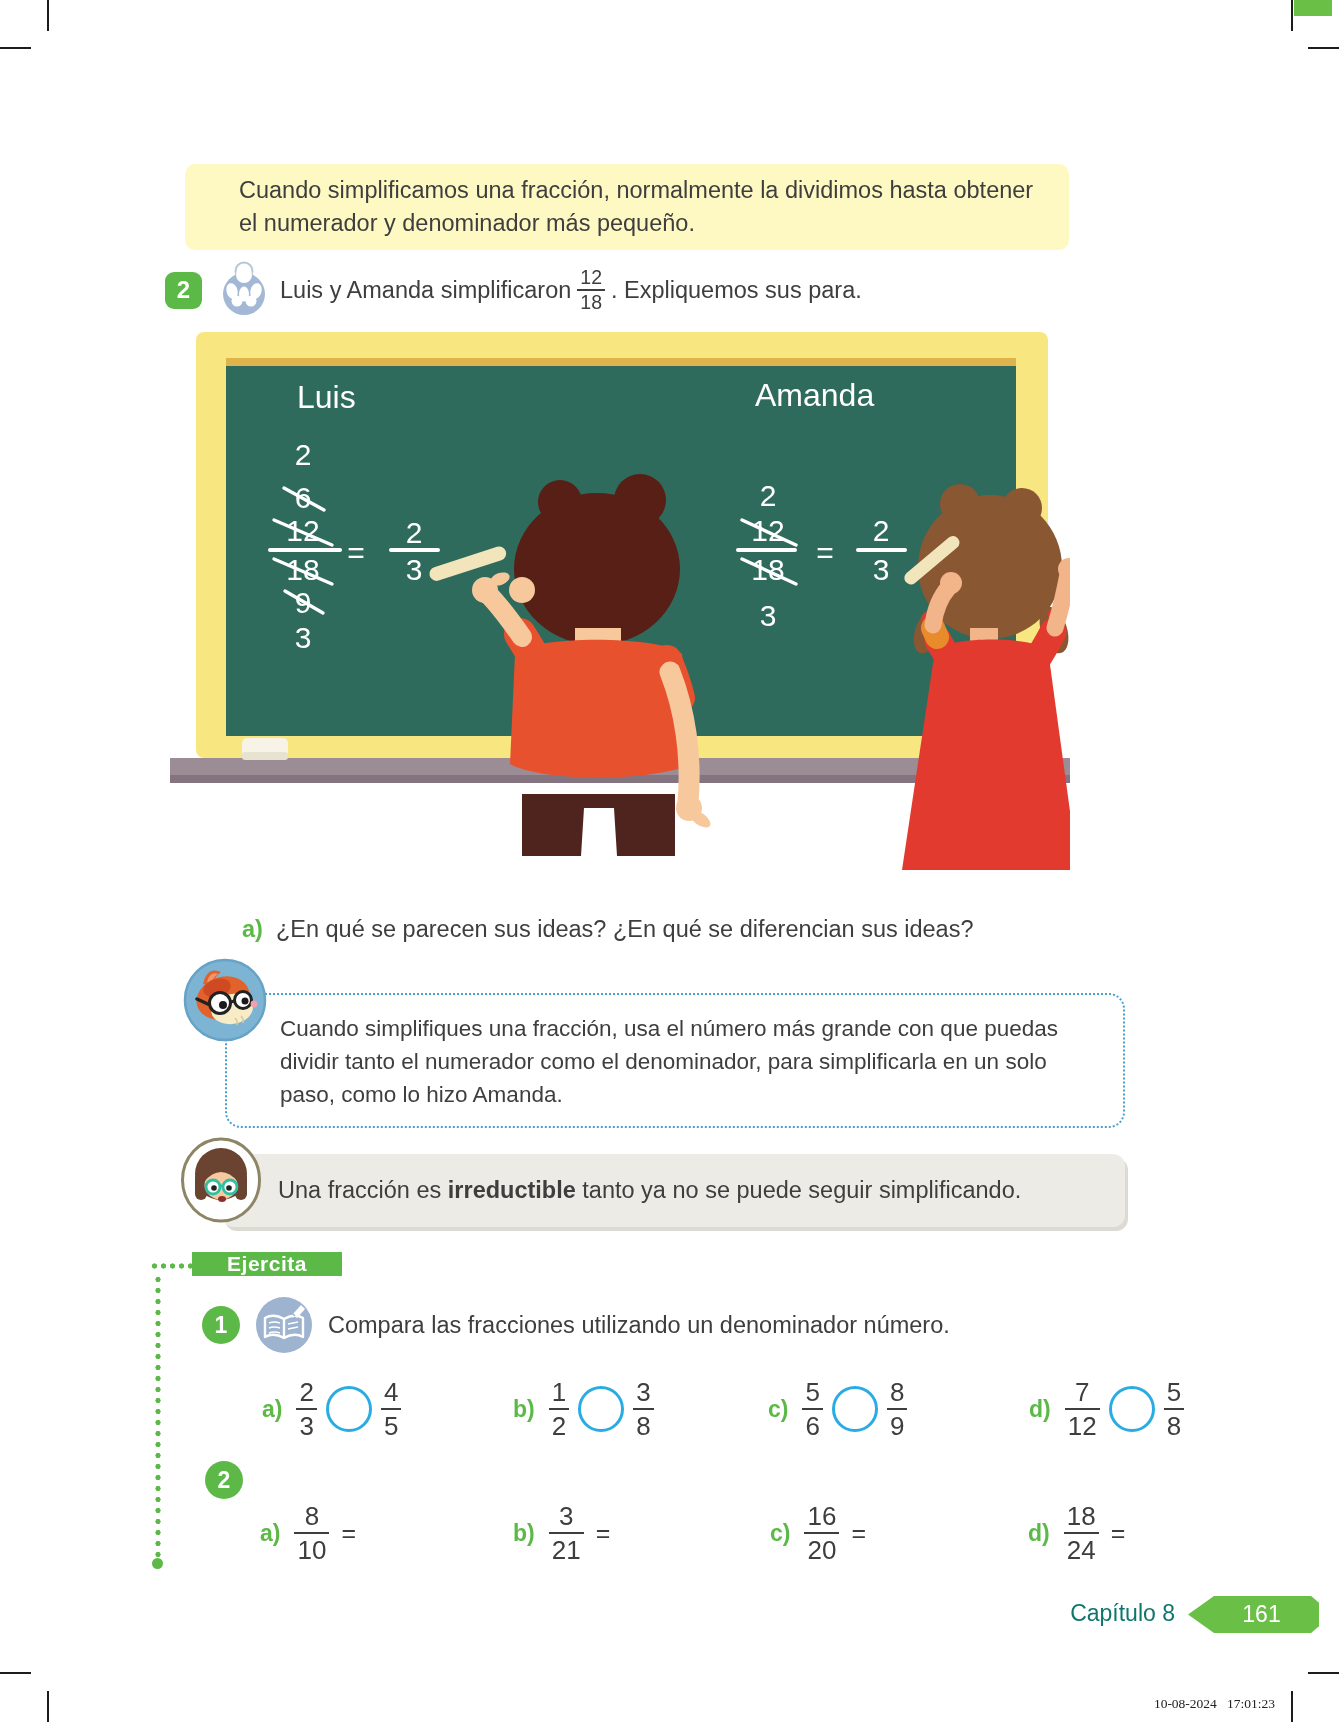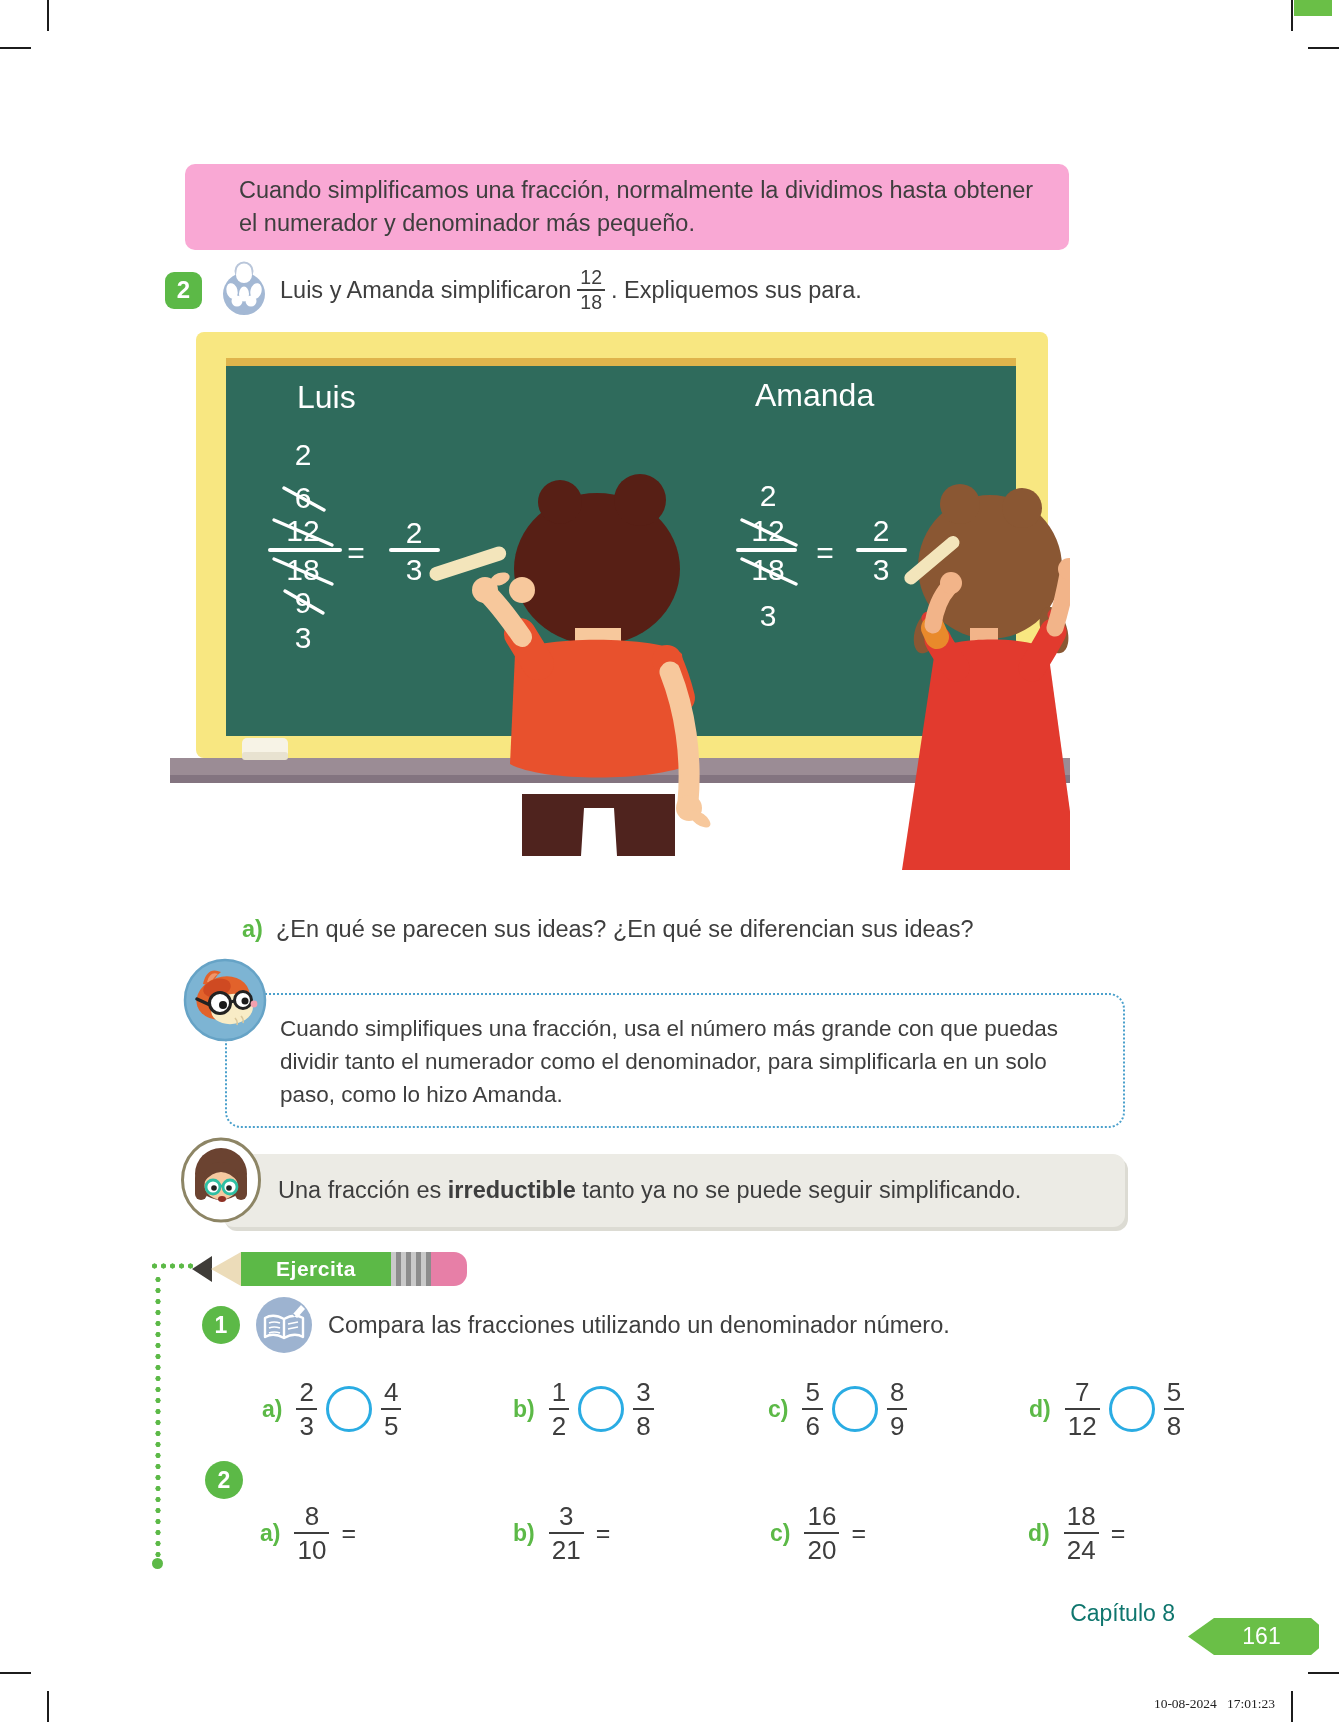--- a/index.html
+++ b/index.html
@@ -5,21 +5,21 @@
   html,body{margin:0;padding:0;background:#fff;}
   #page{position:relative;width:1339px;height:1722px;background:#ffffff;overflow:hidden;
         font-family:"Liberation Sans",sans-serif;color:#3e3e3e;}
   .abs{position:absolute;}
 
   
   .mark{position:absolute;background:#1c1c1c;}
   .printinfo{position:absolute;font-family:"Liberation Serif",serif;font-size:13.5px;color:#222;white-space:pre;}
 
   
-  #info-box{left:185px;top:164px;width:884px;height:86px;background:#f9a8d4;border-radius:10px;
+  #info-box{left:185px;top:164px;width:884px;height:86px;background:#fef9c3;border-radius:10px;
             padding:10px 20px 0 54px;box-sizing:border-box;font-size:23.5px;line-height:33px;}
 
   
   #problem-row{left:165px;top:262px;width:980px;height:56px;display:flex;align-items:center;}
   .num-badge{width:37px;height:37px;background:#5cb947;border-radius:9px;color:#fff;font-weight:bold;
              font-size:24px;display:flex;align-items:center;justify-content:center;flex:0 0 auto;}
   .sentence{font-size:23.5px;display:flex;align-items:center;}
 
   .frac{display:inline-flex;flex-direction:column;align-items:center;line-height:1;color:#3e3e3e;}
   .frac .bar{align-self:stretch;height:2.5px;background:#3e3e3e;margin:3px 0;}
@@ -37,21 +37,21 @@
            box-sizing:border-box;padding:17px 15px 0 53px;font-size:22.5px;line-height:33px;}
   #tip-avatar{left:183px;top:958px;}
 
   
   #def-box{left:222px;top:1154px;width:903px;height:73px;background:#ecebe5;border-radius:12px;
            box-shadow:3px 4px 0 #dcdbd3;display:flex;align-items:center;padding-left:56px;
            box-sizing:border-box;font-size:23.5px;}
   #def-avatar{left:179px;top:1136px;}
 
   
-  #ejercita{left:192px;top:1252px;height:34px;display:flex;align-items:stretch;}
+  #ejercita{left:192px;top:1252px;height:34px;display:flex;align-items:stretch;flex-direction:column;}
   .pencil-tip{width:20px;background:#3f3c38;clip-path:polygon(0 50%,100% 12%,100% 88%);}
   .pencil-wood{width:30px;background:#ecdcb9;clip-path:polygon(0 50%,100% 0,100% 100%);margin-left:-1px;}
   .pencil-body{width:150px;background:#5cb947;color:#fff;font-weight:bold;font-size:21px;
                display:flex;align-items:center;justify-content:center;letter-spacing:.5px;}
   .pencil-ferrule{width:40px;background:repeating-linear-gradient(90deg,#c9c9c9 0 5px,#8c8c8c 5px 10px);}
   .pencil-eraser{width:36px;background:#e77fa7;border-radius:0 13px 13px 0;}
 
   .dotline-h{left:150px;top:1263px;width:44px;height:6px;
              background-image:radial-gradient(circle,#5cb947 2.4px,transparent 2.8px);
              background-size:9px 6px;background-repeat:repeat-x;}
@@ -72,21 +72,21 @@
   .fr-item{position:absolute;display:flex;align-items:center;height:70px;}
   .fr-item .green-label{font-size:23px;margin-right:14px;}
   .cmp-circle{width:46px;height:46px;border:3.5px solid #2aace3;border-radius:50%;background:#fff;
               box-sizing:border-box;margin:0 9px;flex:0 0 auto;}
   .eq{font-size:25px;margin-left:12px;}
 
   
   #chapter-label{left:985px;top:1600px;width:190px;text-align:right;font-size:23px;color:#0f766e;}
   #page-badge{left:1188px;top:1596px;width:131px;height:37px;background:#6abf47;color:#fff;font-size:23px;
               display:flex;align-items:center;justify-content:center;padding-left:16px;box-sizing:border-box;
-              clip-path:polygon(0 50%,26px 0,94% 0,100% 18%,100% 82%,94% 100%,26px 100%);margin-top:22px;}
+              clip-path:polygon(0 50%,26px 0,94% 0,100% 18%,100% 82%,94% 100%,26px 100%);}
   #corner-tab{left:1294px;top:0;width:38px;height:16px;background:#6abf47;}
 </style>
 </head>
 <body>
 
 <div id="page">
 
   <div class="mark" style="left:47px;top:0;width:2px;height:31px;"></div>
   <div class="mark" style="left:0;top:47px;width:31px;height:2px;"></div>
   <div class="mark" style="left:1291px;top:0;width:2px;height:31px;"></div>

